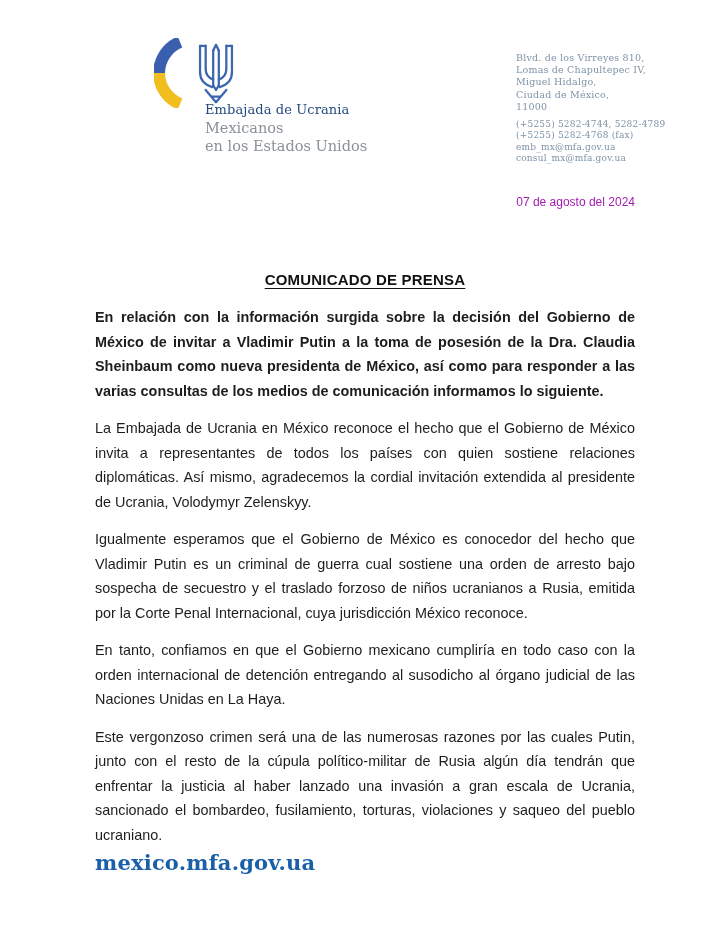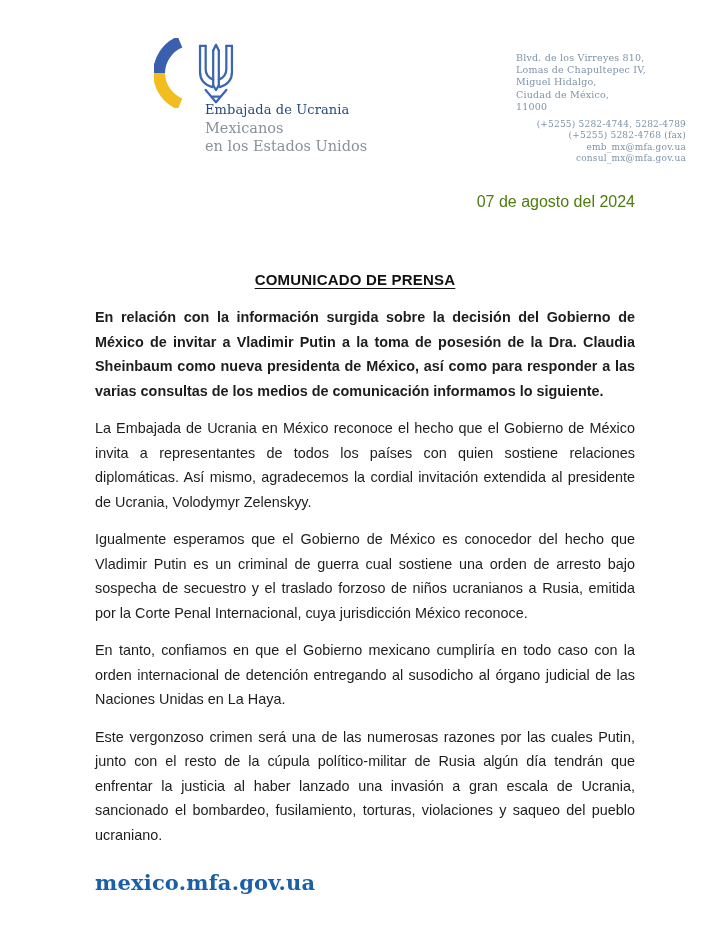--- a/index.html
+++ b/index.html
@@ -36,45 +36,45 @@
   }
   .brand-sub{
     font-size:14.5px;color:var(--subtitle-gray);line-height:17.5px;
   }
   .address-block{
     position:absolute;left:516px;top:52px;width:170px;
     font-family:"DejaVu Serif", serif;
     color:var(--address-gray);
   }
   .address-line{font-size:9.5px;line-height:12.2px;letter-spacing:.2px;}
-  .contact-block{margin-top:6px;text-align:right;}
+  .contact-block{margin-top:6px;}
   .contact-line{font-size:9px;line-height:11.3px;letter-spacing:.2px;}
   
   .dateline{
     position:absolute;right:85px;top:188px;
-    text-align:left;font-size:16px;line-height:28px;color:#4d7c0f;
+    text-align:left;font-size:12px;line-height:28px;color:#a21caf;
   }
   
   .doc-title{
-    position:absolute;left:85px;top:271px;width:540px;
+    position:absolute;left:95px;top:271px;width:540px;
     text-align:center;font-size:15px;font-weight:bold;color:#111;
     text-decoration:underline;text-underline-offset:3px;
     letter-spacing:.2px;
   }
   .doc-body{
     position:absolute;left:95px;top:305px;width:540px;
   }
   .para{
     font-size:14.4px;line-height:24.5px;text-align:justify;
     margin-bottom:13px;color:var(--ink);
   }
   .para.bold{font-weight:bold;}
   
   .site-footer{
-    position:absolute;left:95px;top:870px;
+    position:absolute;left:95px;top:850px;
     font-family:"DejaVu Serif", serif;
     font-size:21px;font-weight:bold;color:var(--footer-blue);
     letter-spacing:.2px;
   }
 </style>
 </head>
 <body>
 
 <div class="page">
 

